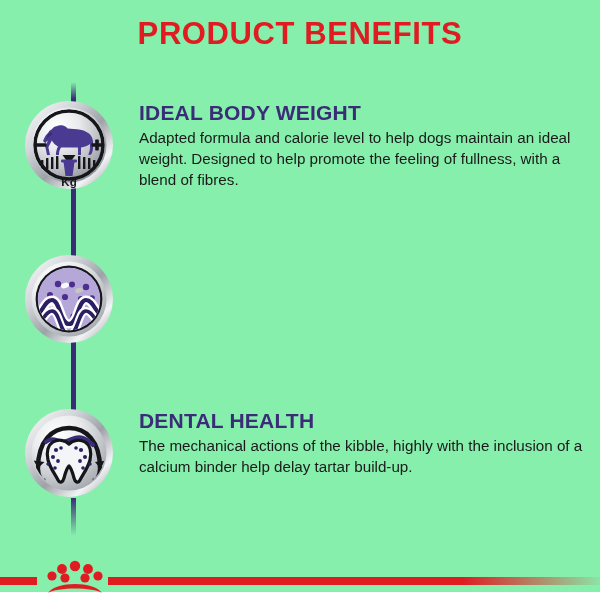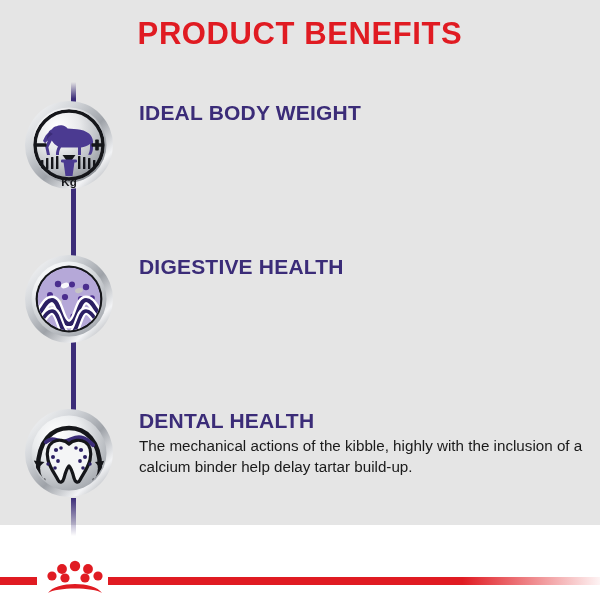--- a/index.html
+++ b/index.html
@@ -9,22 +9,22 @@
     width: 600px;
     height: 600px;
     background: #ffffff;
     font-family: "Liberation Sans", sans-serif;
     overflow: hidden;
   }
 
   .page {
     position: relative;
     width: 600px;
-    height: 525px;
-    background: #e5e5e5;
+    height: 592px;
+    background: #86efac;
   }
 
   
   .page-title {
     position: absolute;
     left: 0;
     top: 16px;
     width: 600px;
     text-align: center;
     color: #E01B22;
@@ -213,20 +213,21 @@
         <g fill="#15161a">
           <rect x="67.5" y="43.2" width="11" height="3.6" rx="0.7"></rect>
           <rect x="71.2" y="39.5" width="3.6" height="11" rx="0.7"></rect>
         </g>
 
         <text x="45" y="85.5" text-anchor="middle" font-family="Liberation Sans, sans-serif" font-size="11.5" font-weight="bold" fill="#15161a">Kg</text>
       </svg>
     </div>
     <div class="benefit-text">
       <div class="benefit-heading">IDEAL BODY WEIGHT</div>
+      <div class="benefit-body">Adapted formula and calorie level to help dogs maintain an ideal weight. Designed to help promote the feeling of fullness, with a blend of fibres.</div>
     </div>
   </div>
 
   <div class="benefit row-1">
     <div class="badge">
       <svg viewBox="0 0 90 90" xmlns="http://www.w3.org/2000/svg">
         <defs>
           <linearGradient id="rim2" x1="0%" y1="0%" x2="100%" y2="100%">
             <stop offset="0%" stop-color="#ffffff"></stop>
             <stop offset="30%" stop-color="#d3d6da"></stop>
@@ -274,21 +275,20 @@
           </g>
 
           <path d="M10 62 C18 62 20 46 28 46 C36 46 36 70 45 70 C54 70 54 46 62 46 C70 46 72 62 80 62" fill="none" stroke="#ffffff" stroke-width="9" stroke-linecap="round"></path>
           <path d="M10 62 C18 62 20 46 28 46 C36 46 36 70 45 70 C54 70 54 46 62 46 C70 46 72 62 80 62" fill="none" stroke="#2B1F63" stroke-width="4.2" stroke-linecap="round"></path>
           <path d="M8 73 C18 73 20 57 28 57 C36 57 36 81 45 81 C54 81 54 57 62 57 C70 57 72 73 82 73" fill="none" stroke="#ffffff" stroke-width="8" stroke-linecap="round"></path>
           <path d="M8 73 C18 73 20 57 28 57 C36 57 36 81 45 81 C54 81 54 57 62 57 C70 57 72 73 82 73" fill="none" stroke="#2B1F63" stroke-width="3.6" stroke-linecap="round"></path>
         </g>
       </svg>
     </div>
     <div class="benefit-text">
-      <div class="benefit-heading">DIGESTIVE HEALTH</div>
     </div>
   </div>
 
   <div class="benefit row-2">
     <div class="badge">
       <svg viewBox="0 0 90 90" xmlns="http://www.w3.org/2000/svg">
         <defs>
           <linearGradient id="rim3" x1="0%" y1="0%" x2="100%" y2="100%">
             <stop offset="0%" stop-color="#ffffff"></stop>
             <stop offset="30%" stop-color="#d3d6da"></stop>

